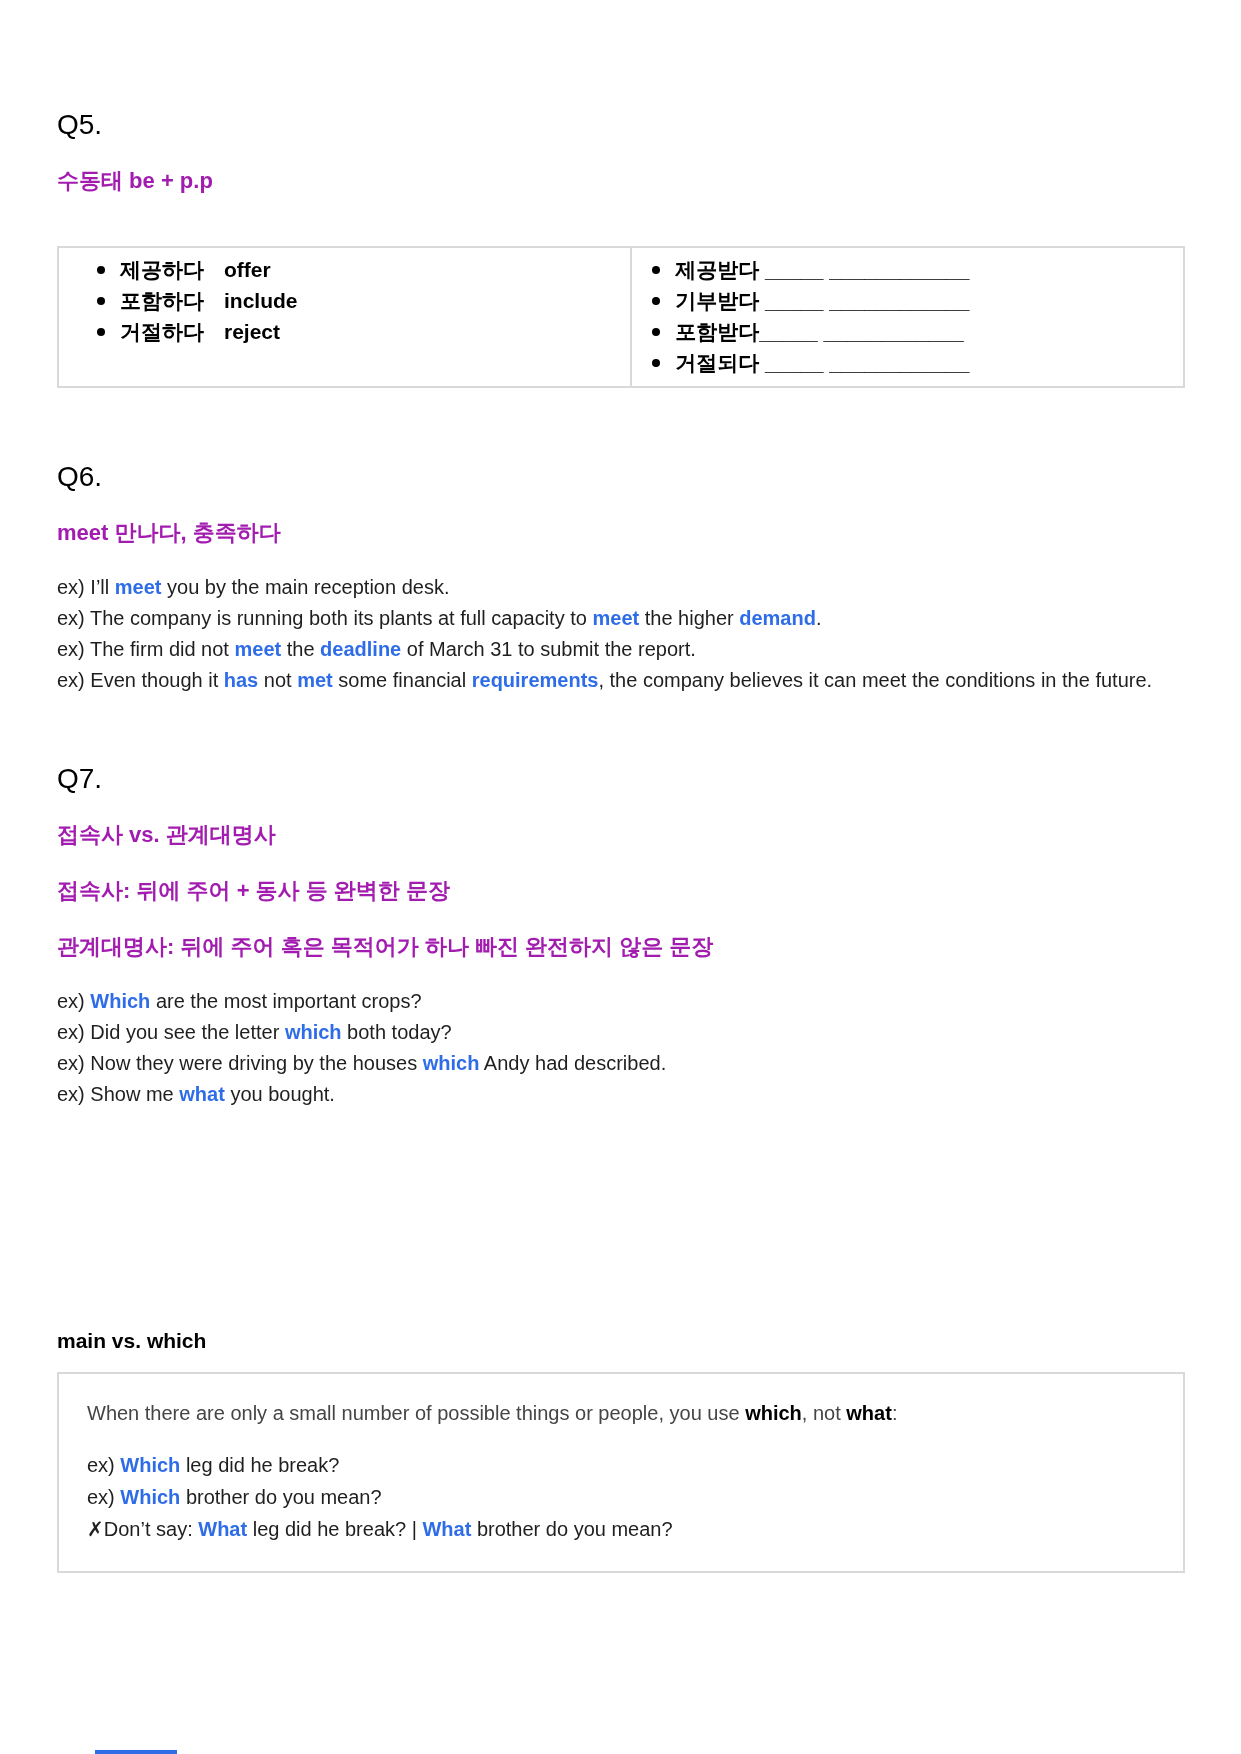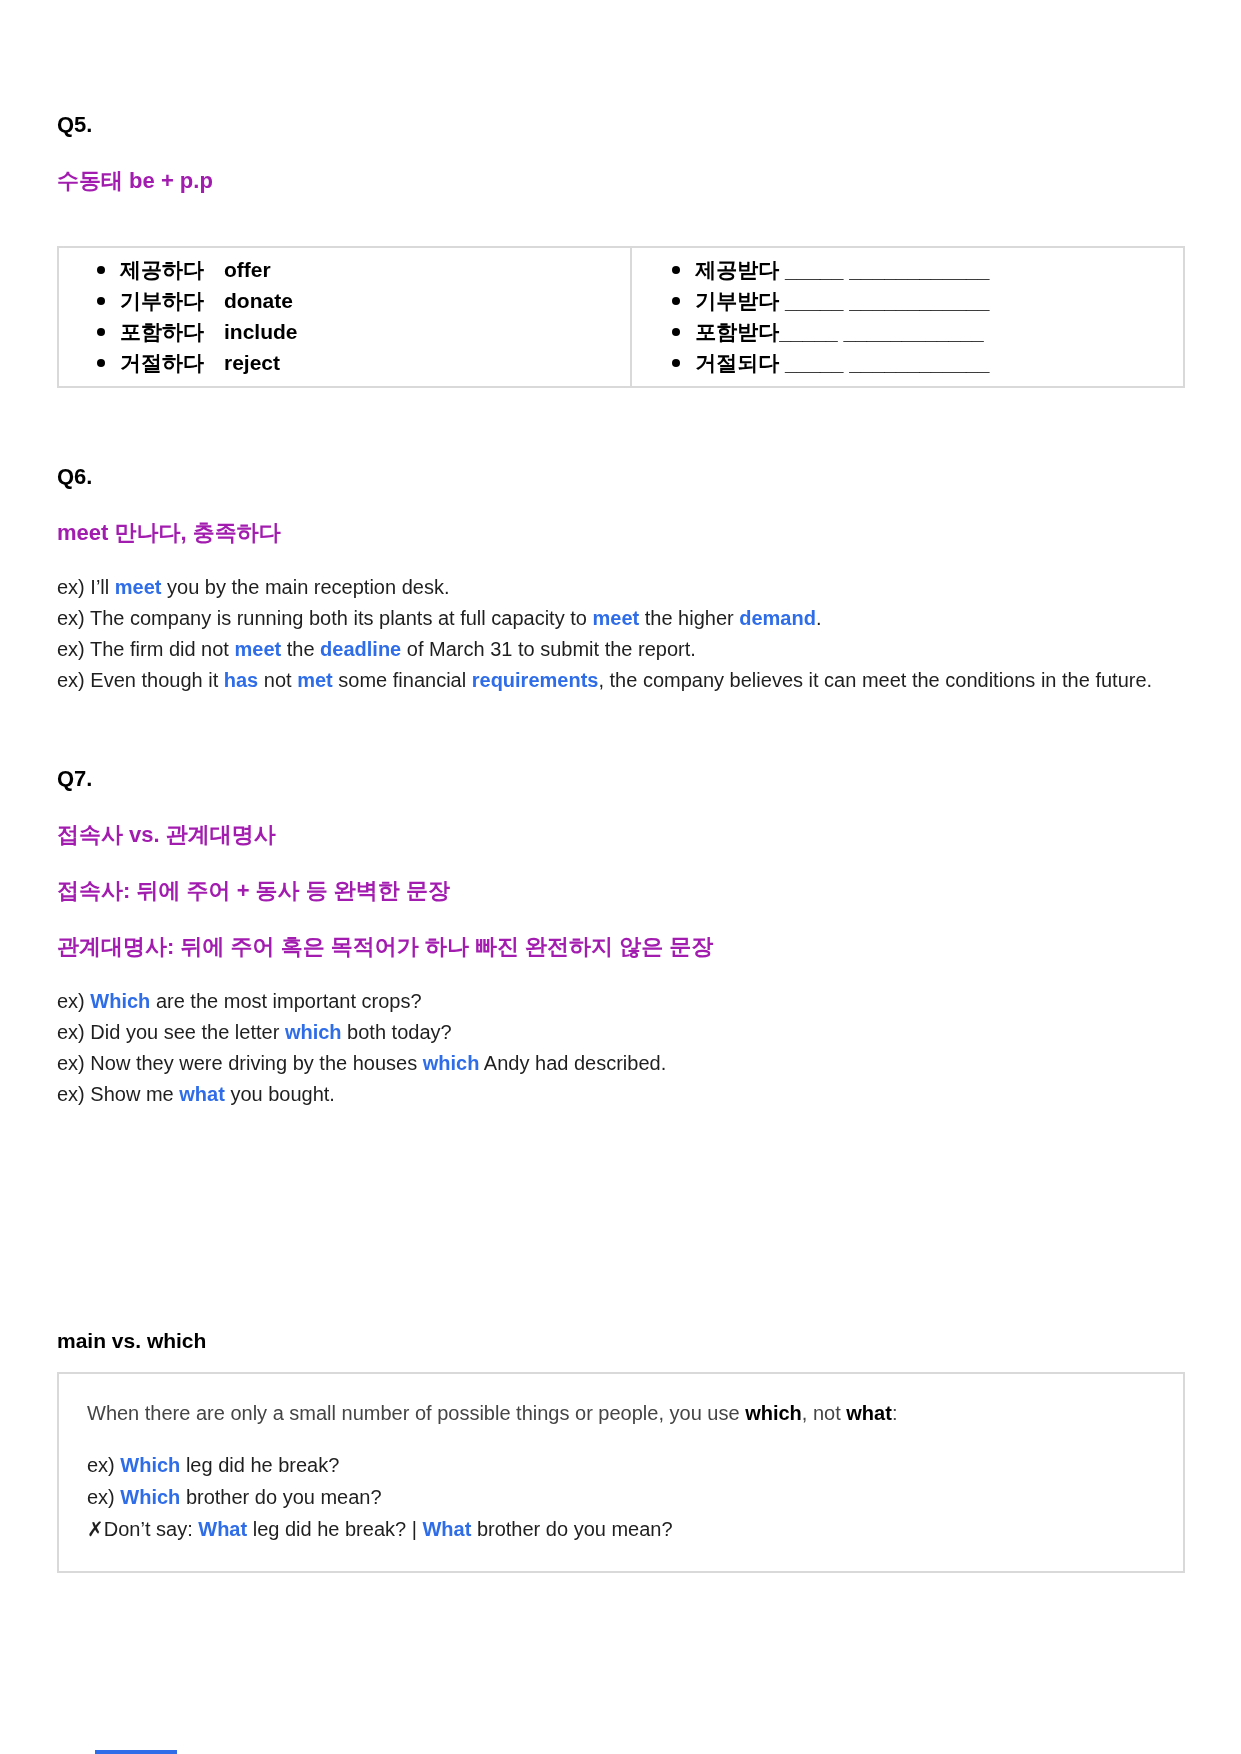--- a/index.html
+++ b/index.html
@@ -8,22 +8,22 @@
     width: 1241px;
     height: 1754px;
     background: #ffffff;
     box-sizing: border-box;
     padding: 112px 56px 0 57px;
     font-family: "Liberation Sans", "DejaVu Sans", sans-serif;
     color: #1c1c1c;
     overflow: hidden;
   }
   .q-label {
-    font-size: 22px;
-    font-weight: bold;
+    font-size: 28px;
+    font-weight: normal;
     color: #000000;
     line-height: 26px;
   }
   .section-title {
     font-size: 22px;
     font-weight: bold;
     color: #a21caf;
     line-height: 26px;
     margin-top: 30px;
   }
@@ -44,21 +44,21 @@
   .vocab-row {
     display: flex;
     align-items: center;
     line-height: 31px;
     font-size: 21px;
     font-weight: bold;
     color: #000000;
     white-space: nowrap;
   }
   .vocab-col.left  .vocab-row { padding-left: 38px; }
-  .vocab-col.right .vocab-row { padding-left: 40px; }
+  .vocab-col.right .vocab-row { padding-left: 20px; }
   .dot {
     width: 8px; height: 8px;
     background: #000;
     border-radius: 50%;
     margin-right: 15px;
     flex: 0 0 auto;
   }
   .kr-term { margin-right: 20px; }
   
   .gap-q6 { margin-top: 76px; }
@@ -117,25 +117,20 @@
 
   <div class="vocab-table">
     <div class="vocab-col left">
       <div class="vocab-row">
         <span class="dot"></span>
         <span class="kr-term">제공하다</span>
         <span>offer</span>
       </div>
       <div class="vocab-row">
         <span class="dot"></span>
-        <span class="kr-term">기부하다</span>
-        <span>donate</span>
-      </div>
-      <div class="vocab-row">
-        <span class="dot"></span>
         <span class="kr-term">포함하다</span>
         <span>include</span>
       </div>
       <div class="vocab-row">
         <span class="dot"></span>
         <span class="kr-term">거절하다</span>
         <span>reject</span>
       </div>
     </div>
     <div class="vocab-col right">

